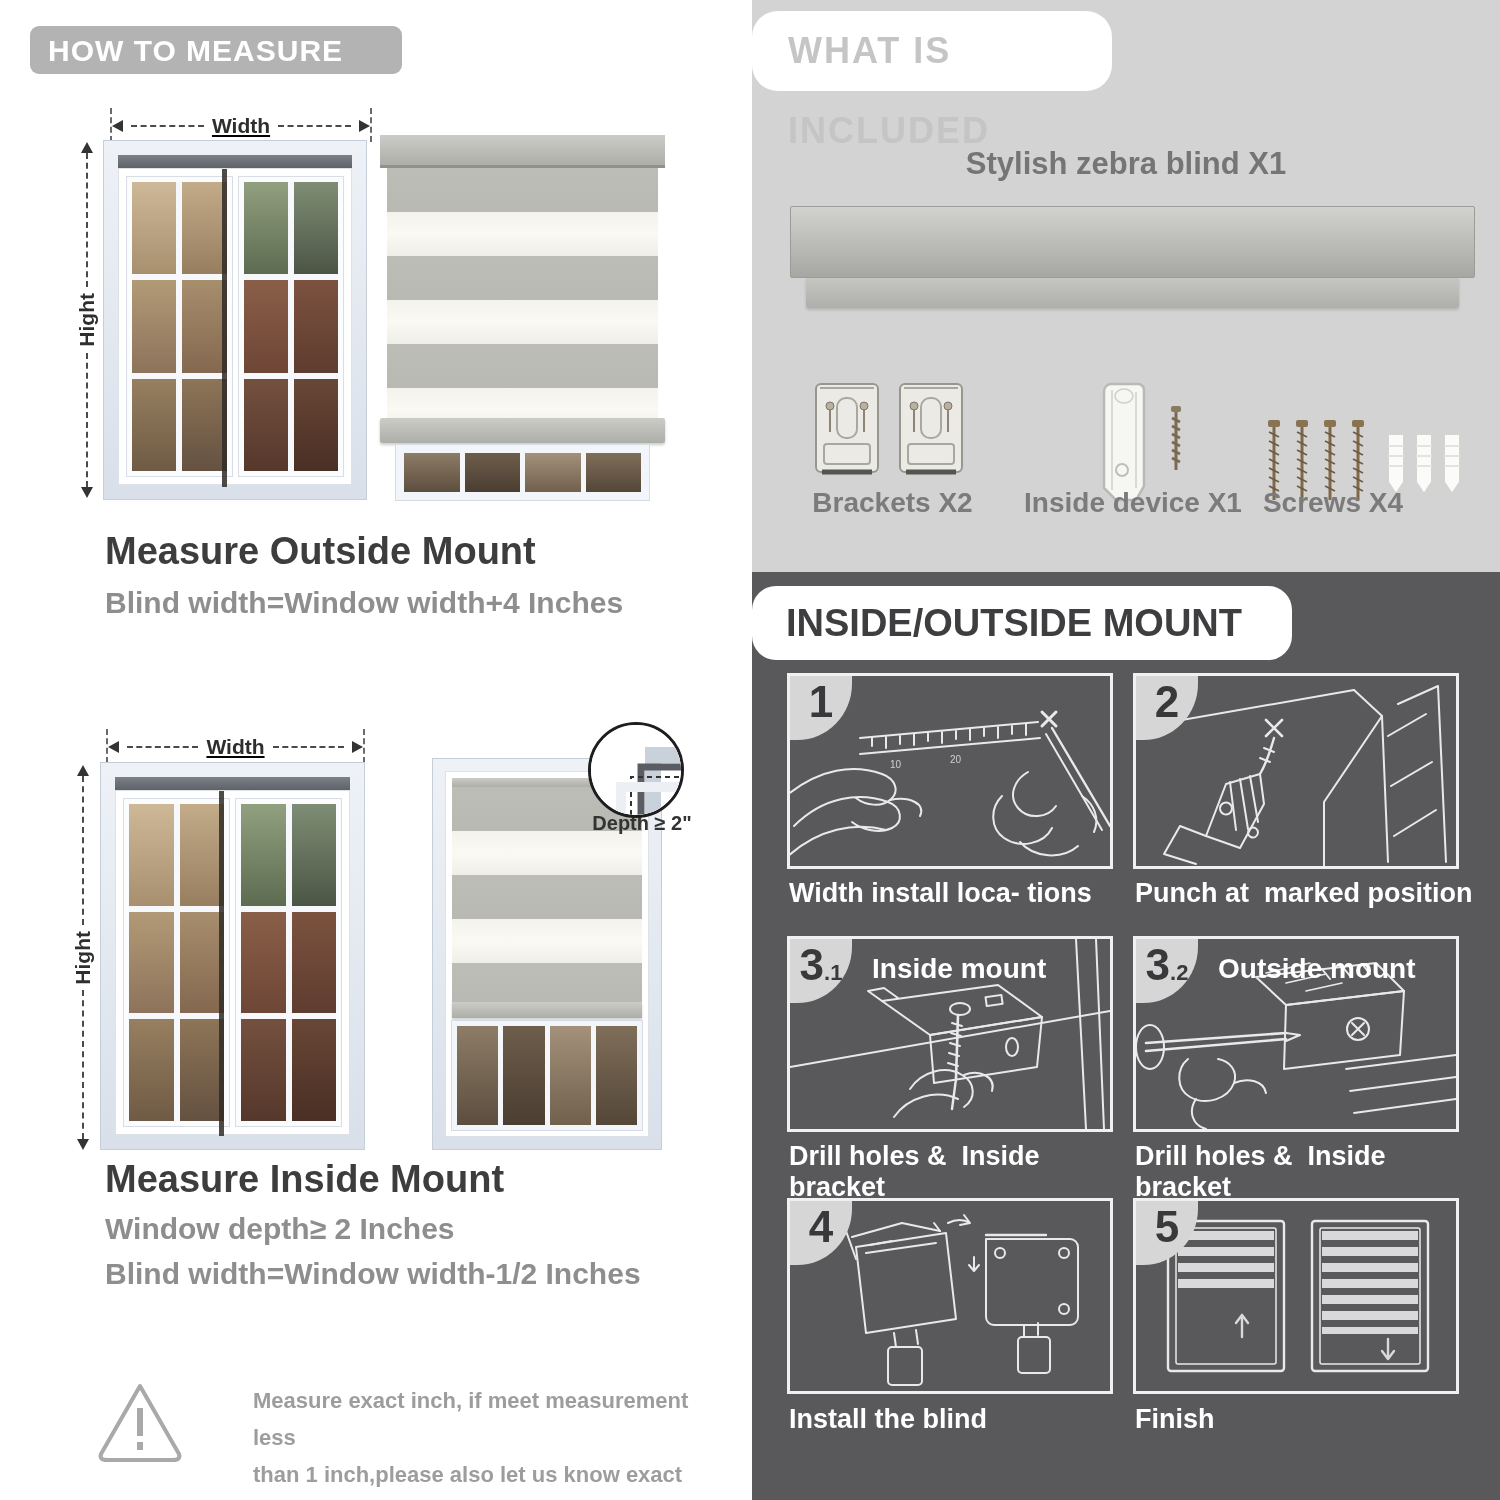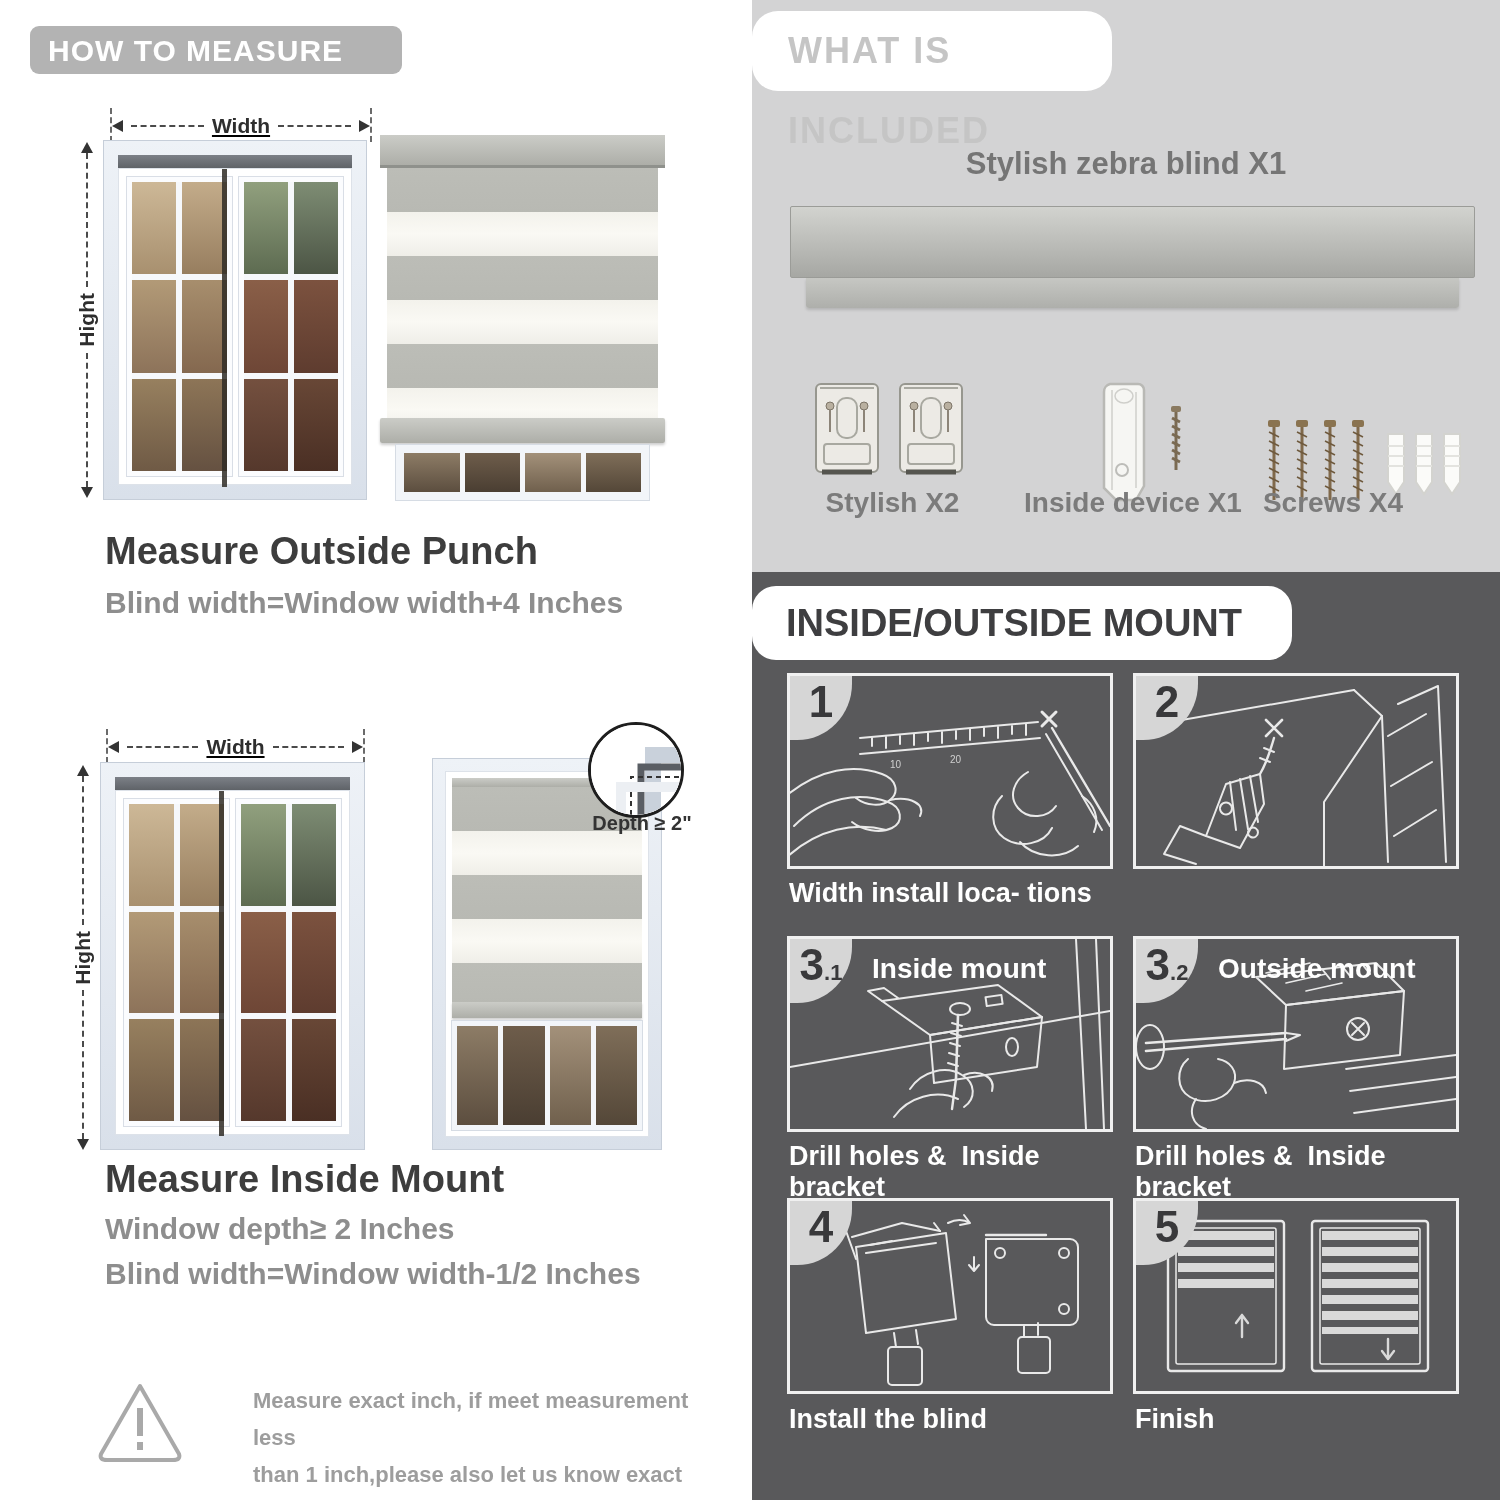--- a/index.html
+++ b/index.html
@@ -146,21 +146,21 @@
     <div class="abs zfab" style="left:7px;top:33px;width:271px;height:250px;"></div>
     <div class="abs grbar" style="left:0;top:283px;width:100%;height:25px;border-radius:2px;box-shadow:0 2px 3px rgba(0,0,0,.2);"></div>
     <div class="abs street" style="left:16px;top:310px;width:253px;height:55px;box-sizing:border-box;">
       <div></div>
         <div></div>
         <div></div>
         <div></div>
     </div>
   </div>
 
-  <div class="abs h1" style="left:105px;top:530px;">Measure Outside Punch</div>
+  <div class="abs h1" style="left:105px;top:530px;">Measure Outside Mount</div>
   <div class="abs formula" style="left:105px;top:586px;">Blind width=Window width+4 Inches</div>
 
   <div class="abs harrow" style="left:108px;top:734px;width:255px;">
     <div class="htick" style="left:-2px;"></div>
     <div class="head-l"></div>
     <div class="line"></div>
     <span class="lab">Width</span>
     <div class="line"></div>
     <div class="head-r"></div>
     <div class="htick" style="right:-2px;"></div>
@@ -311,21 +311,21 @@
         <path d="M130,22 h16 v48 l-8,12 l-8,-12 z"></path>
         <path d="M158,22 h16 v48 l-8,12 l-8,-12 z"></path>
         <path d="M186,22 h16 v48 l-8,12 l-8,-12 z"></path>
       </g>
       <g stroke="#e3e3df" stroke-width="2" fill="none">
         <path d="M130,34 h16 M130,44 h16 M130,54 h16 M158,34 h16 M158,44 h16 M158,54 h16 M186,34 h16 M186,44 h16 M186,54 h16"></path>
       </g>
     </svg>
   </div>
 
-  <div class="abs item-label" style="left:790px;width:205px;">Stylish X2</div>
+  <div class="abs item-label" style="left:790px;width:205px;">Brackets X2</div>
   <div class="abs item-label" style="left:1008px;width:250px;">Inside device X1</div>
   <div class="abs item-label" style="left:1243px;width:180px;">Screws X4</div>
 
   <div class="abs panel-dark"></div>
   <div class="abs mnt-header">INSIDE/OUTSIDE MOUNT</div>
 
   <div class="abs step-box" style="left:787px;top:673px;">
     <div class="sketch">
       <svg width="320" height="190" viewBox="0 0 320 190" stroke="#e9e9e9" stroke-width="2" fill="none" stroke-linecap="round" stroke-linejoin="round">
         <path d="M70,62 L248,46"></path>
@@ -368,20 +368,21 @@
         <path d="M94,106 l6,48 M104,103 l8,50 M114,100 l8,46"></path>
         <path d="M70,160 L44,150 L28,178 L60,188"></path>
         <path d="M84,132 a6,6 0 1 1 0,1 M112,156 a5,5 0 1 1 0,1"></path>
       </svg>
     </div>
     <div class="badge">
         <span class="n">2</span>
         <span class="s"></span>
       </div>
   </div>
+  <div class="abs caption" style="left:1135px;top:878px;width:340px;">Punch at  marked position</div>
 
   <div class="abs step-box" style="left:787px;top:936px;">
     <div class="sketch">
       <svg width="320" height="190" viewBox="0 0 320 190" stroke="#e9e9e9" stroke-width="2" fill="none" stroke-linecap="round" stroke-linejoin="round">
         <path d="M0,128 L320,72"></path>
         <path d="M286,0 L296,190 M306,0 L314,190"></path>
         <path d="M92,62 L208,46 L252,78 L140,96 Z"></path>
         <path d="M92,62 l-14,-10 l16,-3 M108,59 l-14,-10"></path>
         <path d="M140,96 L252,78 L247,128 L144,144 Z"></path>
         <ellipse cx="170" cy="70" rx="10" ry="6"></ellipse>

